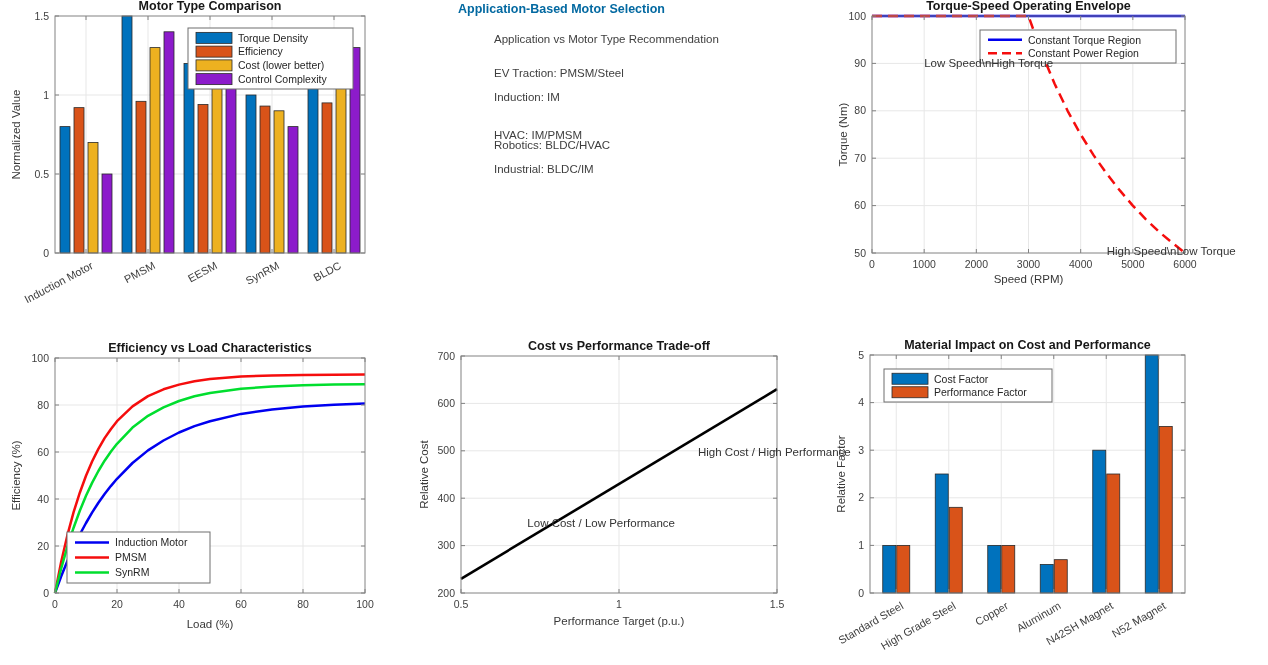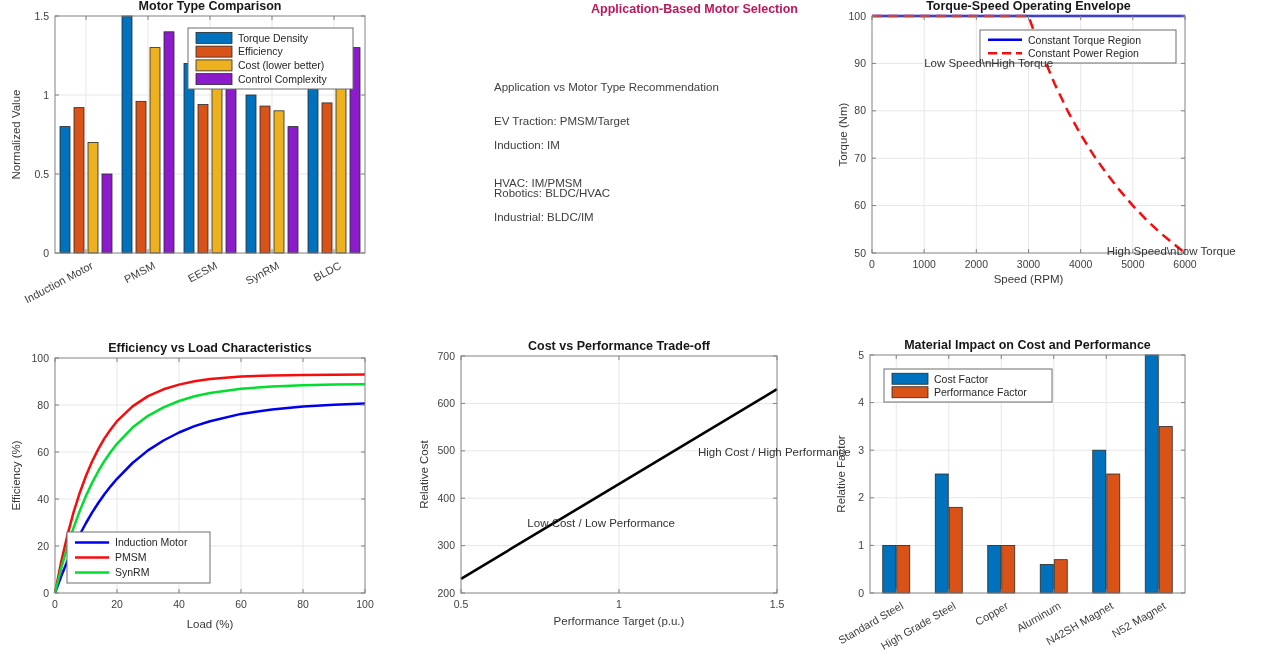--- a/index.html
+++ b/index.html
@@ -1,22 +1,22 @@
 <!DOCTYPE html>
 <html><head>
 <meta charset="utf-8">
 <style>
   html,body{margin:0;padding:0;background:#fff;}
   #canvas{position:relative;width:1268px;height:665px;background:#ffffff;
           font-family:"Liberation Sans",sans-serif;overflow:hidden;}
   #fig{position:absolute;left:0;top:0;}
   #fig text{font-family:"Liberation Sans",sans-serif;}
-  .tp-title{position:absolute;left:458px;top:2px;width:340px;text-align:right;
-            font-weight:bold;font-size:12.5px;color:#be185d;white-space:nowrap;}
-  .tp{position:absolute;left:494px;color:#3e3e3e;font-size:11.5px;white-space:nowrap;margin-top:48px;}
+  .tp-title{position:absolute;left:458px;top:2px;width:340px;text-align:left;
+            font-weight:bold;font-size:12.5px;color:#0369a1;white-space:nowrap;}
+  .tp{position:absolute;left:494px;color:#3e3e3e;font-size:11.5px;white-space:nowrap;}
   .t0{top:33px}.t1{top:67px}.t2{top:91px}.t3{top:129px}.t4{top:139px}.t5{top:163px}
 </style>
 </head>
 <body>
 
 <div id="canvas">
   <svg id="fig" width="1268" height="665">
       <g>
         <line x1="86" x2="86" y1="16" y2="253" stroke="#E7E7E7" stroke-width="1"></line>
         <line x1="148" x2="148" y1="16" y2="253" stroke="#E7E7E7" stroke-width="1"></line>
@@ -335,19 +335,19 @@
       </g>
       <text x="924.1666666666666" y="67.39999999999998" text-anchor="start" font-size="11.5" fill="#333333">Low Speed\nHigh Torque</text>
       <text x="1106.75" y="254.63" text-anchor="start" font-size="11.5" fill="#333333">High Speed\nLow Torque</text>
       <text x="527.36" y="527.322" text-anchor="start" font-size="11.5" fill="#333333">Low Cost / Low Performance</text>
       <text x="698" y="455.74800000000005" text-anchor="start" font-size="11.5" fill="#333333">High Cost / High Performance</text>
     </svg>
 
   <div>
     <div class="tp-title">Application-Based Motor Selection</div>
     <div class="tp t0">Application vs Motor Type Recommendation</div>
-    <div class="tp t1">EV Traction: PMSM/Target</div>
+    <div class="tp t1">EV Traction: PMSM/Steel</div>
     <div class="tp t2">Induction: IM</div>
     <div class="tp t3">HVAC: IM/PMSM</div>
     <div class="tp t4">Robotics: BLDC/HVAC</div>
     <div class="tp t5">Industrial: BLDC/IM</div>
   </div>
 </div>
 
 </body></html>

